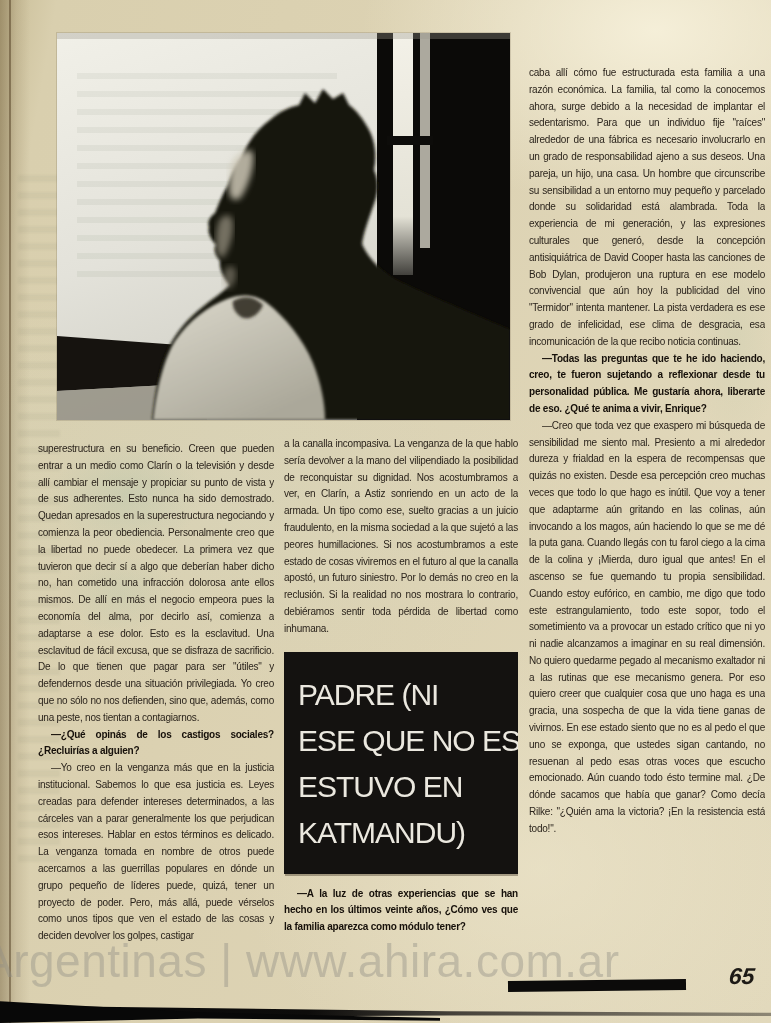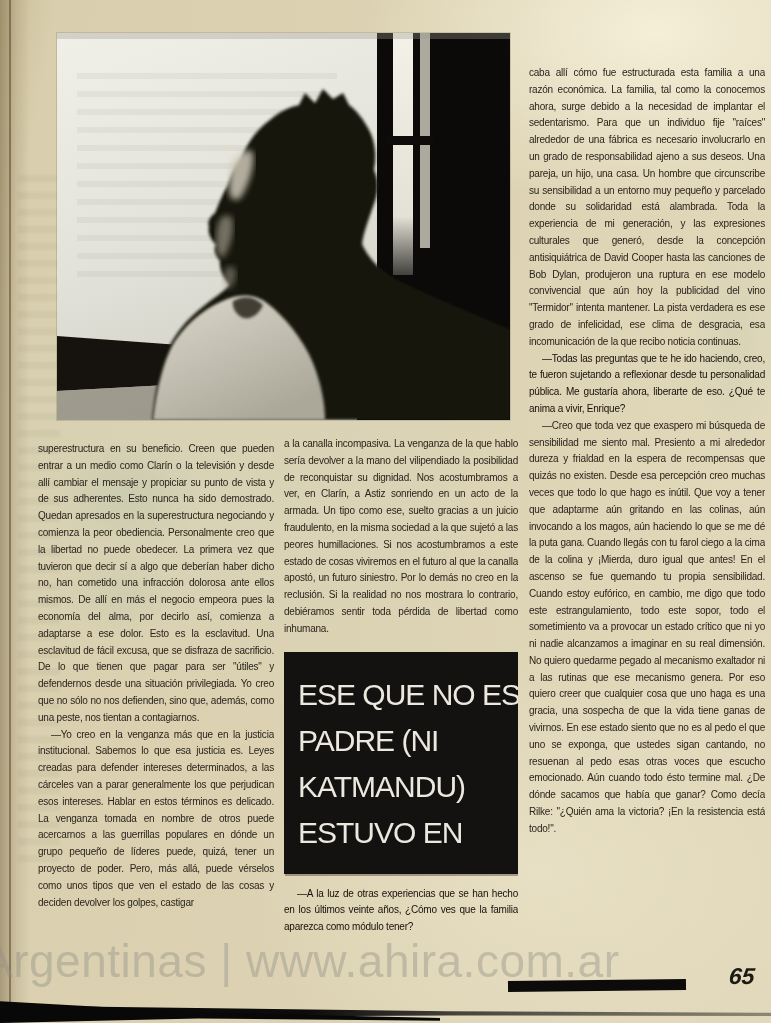--- a/index.html
+++ b/index.html
@@ -34,21 +34,21 @@
   .photo{position:absolute;left:57px;top:33px;width:453px;height:387px;box-shadow:0 0 0 1px rgba(60,50,30,.15);}
   .photo svg{display:block;width:100%;height:100%;}
 
   .col{position:absolute;color:#2b241c;font-size:10px;line-height:16.8px;
     letter-spacing:-.22px;text-align:justify;overflow:hidden;}
   .col1{left:38px;top:441px;width:236px;height:578px;}
   .col2{left:284px;top:436px;width:234px;height:582px;}
   .col3{left:529px;top:42px;width:236px;height:918px;margin-top:23px;}
   .para{margin:0;}
   .para.indent{text-indent:13px;}
-  .para.q{font-weight:normal;color:#16100a;}
+  .para.q{font-weight:bold;color:#16100a;}
 
   .hbox{background:#141210;color:#ecead f;color:#eceade;margin:14px 0 12px 0;
     padding:20px 14px 18px 14px;box-shadow:1px 2px 0 rgba(40,30,15,.35);}
   .hbox .hline{font-size:30px;line-height:46px;letter-spacing:-1px;white-space:nowrap;
     color:#ebe8df;font-family:"Liberation Sans",sans-serif;}
 
   .footer-bar{position:absolute;left:508px;top:980px;width:178px;height:11px;background:#0c0b0a;transform:rotate(-.6deg);}
   .page-number{position:absolute;left:729px;top:963px;font-size:23px;font-style:italic;
     font-weight:bold;color:#1d1a16;transform:skewX(-6deg);}
   .watermark{position:absolute;left:-18px;top:936px;width:820px;font-size:46px;line-height:50px;
@@ -136,30 +136,31 @@
       <path filter="url(#soft)" fill="url(#shirt)" d="M96,387 C100,352 108,324 118,308 C132,287 152,273 170,266
         C186,260 200,262 210,270 C228,284 246,306 256,330 C264,350 268,370 268,387 Z"></path>
       <path fill="#2a261f" opacity="0.85" filter="url(#soft)" d="M176,268 C186,262 198,263 206,272 C202,282 192,288 184,284 C178,280 175,274 176,268 Z"></path>
 
       <rect x="0" y="0" width="453" height="6" fill="#9a988c" opacity="0.35"></rect>
     </svg>
   </div>
 
   <div class="col col1">
     <p class="para">superestructura en su beneficio. Creen que pueden entrar a un medio como Clarín o la televisión y desde allí cambiar el mensaje y propiciar su punto de vista y de sus adherentes. Esto nunca ha sido demostrado. Quedan apresados en la superestructura negociando y comienza la peor obediencia. Personalmente creo que la libertad no puede obedecer. La primera vez que tuvieron que decir sí a algo que deberían haber dicho no, han cometido una infracción dolorosa ante ellos mismos. De allí en más el negocio empeora pues la economía del alma, por decirlo así, comienza a adaptarse a ese dolor. Esto es la esclavitud. Una esclavitud de fácil excusa, que se disfraza de sacrificio. De lo que tienen que pagar para ser "útiles" y defendernos desde una situación privilegiada. Yo creo que no sólo no nos defienden, sino que, además, como una peste, nos tientan a contagiarnos.</p>
+    <p class="para q indent">—¿Qué opinás de los castigos sociales?¿Recluirías a alguien?</p>
     <p class="para indent">—Yo creo en la venganza más que en la justicia institucional. Sabemos lo que esa justicia es. Leyes creadas para defender intereses determinados, a las cárceles van a parar generalmente los que perjudican esos intereses. Hablar en estos términos es delicado. La venganza tomada en nombre de otros puede acercarnos a las guerrillas populares en dónde un grupo pequeño de líderes puede, quizá, tener un proyecto de poder. Pero, más allá, puede vérselos como unos tipos que ven el estado de las cosas y deciden devolver los golpes, castigar</p>
   </div>
 
   <div class="col col2">
     <p class="para">a la canalla incompasiva. La venganza de la que hablo sería devolver a la mano del vilipendiado la posibilidad de reconquistar su dignidad. Nos acostumbramos a ver, en Clarín, a Astiz sonriendo en un acto de la armada. Un tipo como ese, suelto gracias a un juicio fraudulento, en la misma sociedad a la que sujetó a las peores humillaciones. Si nos acostumbramos a este estado de cosas viviremos en el futuro al que la canalla apostó, un futuro siniestro. Por lo demás no creo en la reclusión. Si la realidad no nos mostrara lo contrario, debiéramos sentir toda pérdida de libertad como inhumana.</p>
     <div class="hbox">
+      <div class="hline">PADRE (NI</div>
       <div class="hline">ESE QUE NO ES</div>
-      <div class="hline">PADRE (NI</div>
+      <div class="hline">ESTUVO EN</div>
       <div class="hline">KATMANDU)</div>
-      <div class="hline">ESTUVO EN</div>
     </div>
     <p class="para q indent">—A la luz de otras experiencias que se han hecho en los últimos veinte años, ¿Cómo ves que la familia aparezca como módulo tener?</p>
   </div>
 
   <div class="col col3">
     <p class="para">caba allí cómo fue estructurada esta familia a una razón económica. La familia, tal como la conocemos ahora, surge debido a la necesidad de implantar el sedentarismo. Para que un individuo fije "raíces" alrededor de una fábrica es necesario involucrarlo en un grado de responsabilidad ajeno a sus deseos. Una pareja, un hijo, una casa. Un hombre que circunscribe su sensibilidad a un entorno muy pequeño y parcelado donde su solidaridad está alambrada. Toda la experiencia de mi generación, y las expresiones culturales que generó, desde la concepción antisiquiátrica de David Cooper hasta las canciones de Bob Dylan, produjeron una ruptura en ese modelo convivencial que aún hoy la publicidad del vino "Termidor" intenta mantener. La pista verdadera es ese grado de infelicidad, ese clima de desgracia, esa incomunicación de la que recibo noticia continuas.</p>
     <p class="para q indent">—Todas las preguntas que te he ido haciendo, creo, te fueron sujetando a reflexionar desde tu personalidad pública. Me gustaría ahora, liberarte de eso. ¿Qué te anima a vivir, Enrique?</p>
     <p class="para indent">—Creo que toda vez que exaspero mi búsqueda de sensibilidad me siento mal. Presiento a mi alrededor dureza y frialdad en la espera de recompensas que quizás no existen. Desde esa percepción creo muchas veces que todo lo que hago es inútil. Que voy a tener que adaptarme aún gritando en las colinas, aún invocando a los magos, aún haciendo lo que se me dé la puta gana. Cuando llegás con tu farol ciego a la cima de la colina y ¡Mierda, duro igual que antes! En el ascenso se fue quemando tu propia sensibilidad. Cuando estoy eufórico, en cambio, me digo que todo este estrangulamiento, todo este sopor, todo el sometimiento va a provocar un estado crítico que ni yo ni nadie alcanzamos a imaginar en su real dimensión. No quiero quedarme pegado al mecanismo exaltador ni a las rutinas que ese mecanismo genera. Por eso quiero creer que cualquier cosa que uno haga es una gracia, una sospecha de que la vida tiene ganas de vivirnos. En ese estado siento que no es al pedo el que uno se exponga, que ustedes sigan cantando, no resuenan al pedo esas otras voces que escucho emocionado. Aún cuando todo ésto termine mal. ¿De dónde sacamos que había que ganar? Como decía Rilke: "¿Quién ama la victoria? ¡En la resistencia está todo!".</p>
   </div>
 

